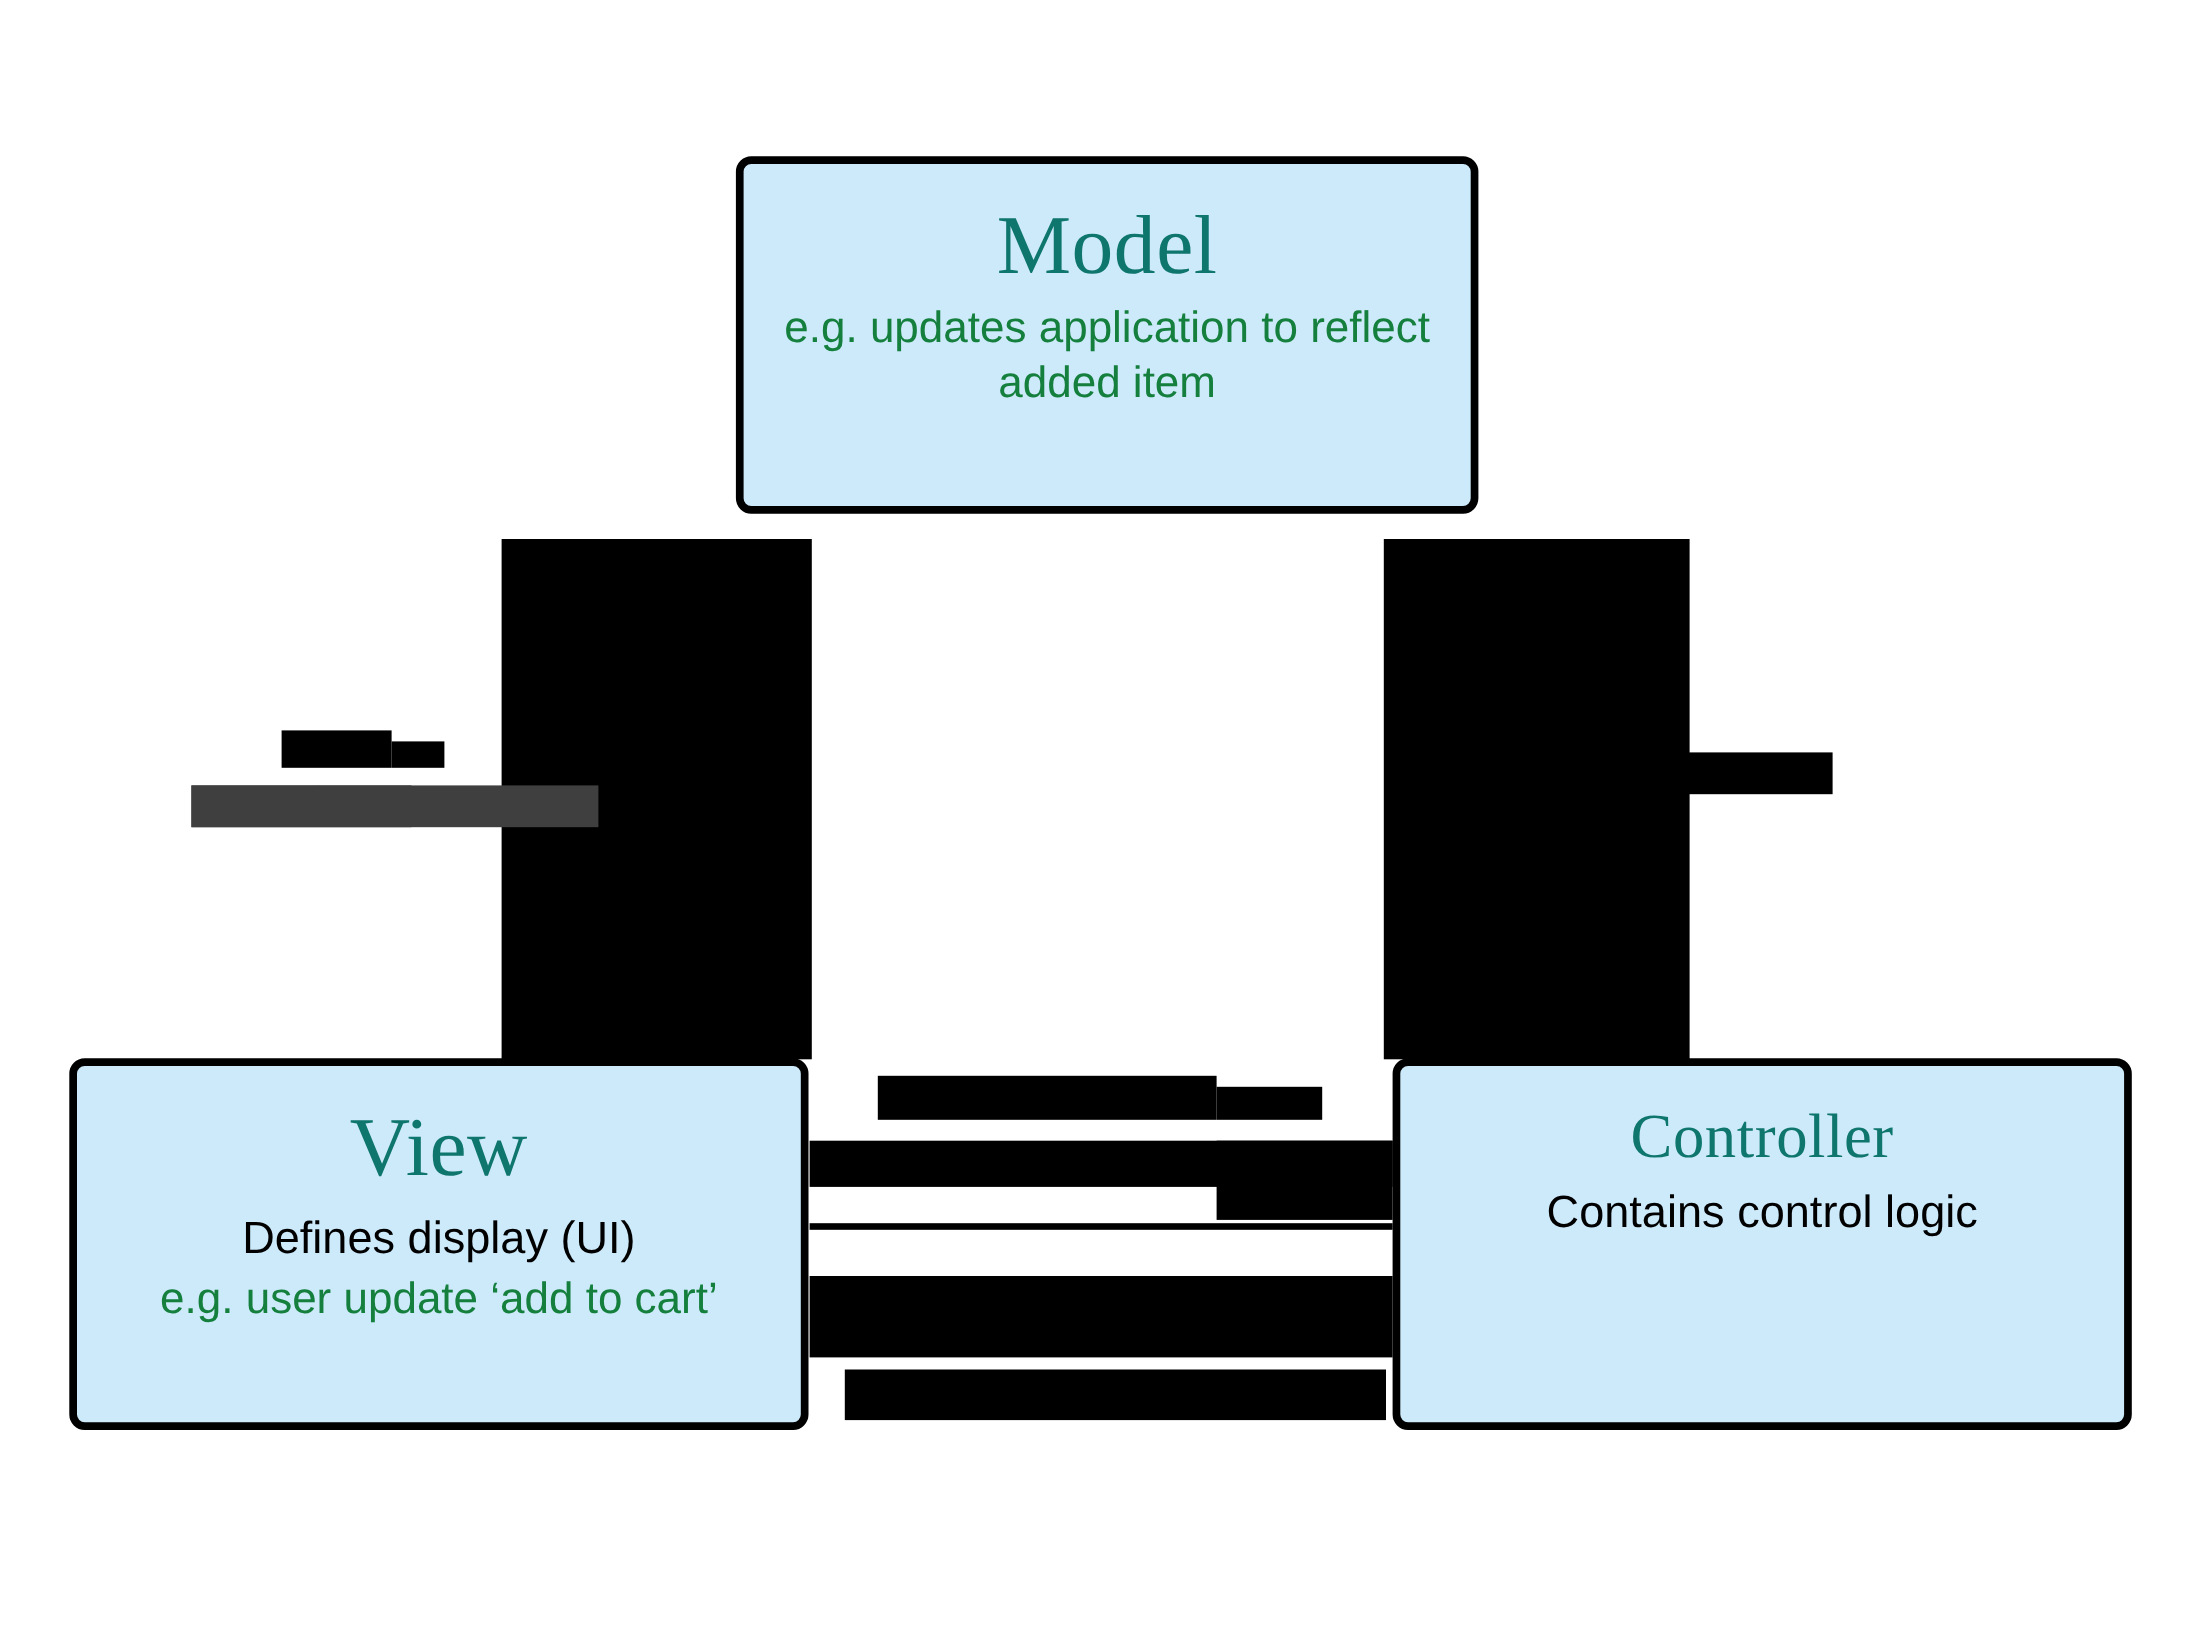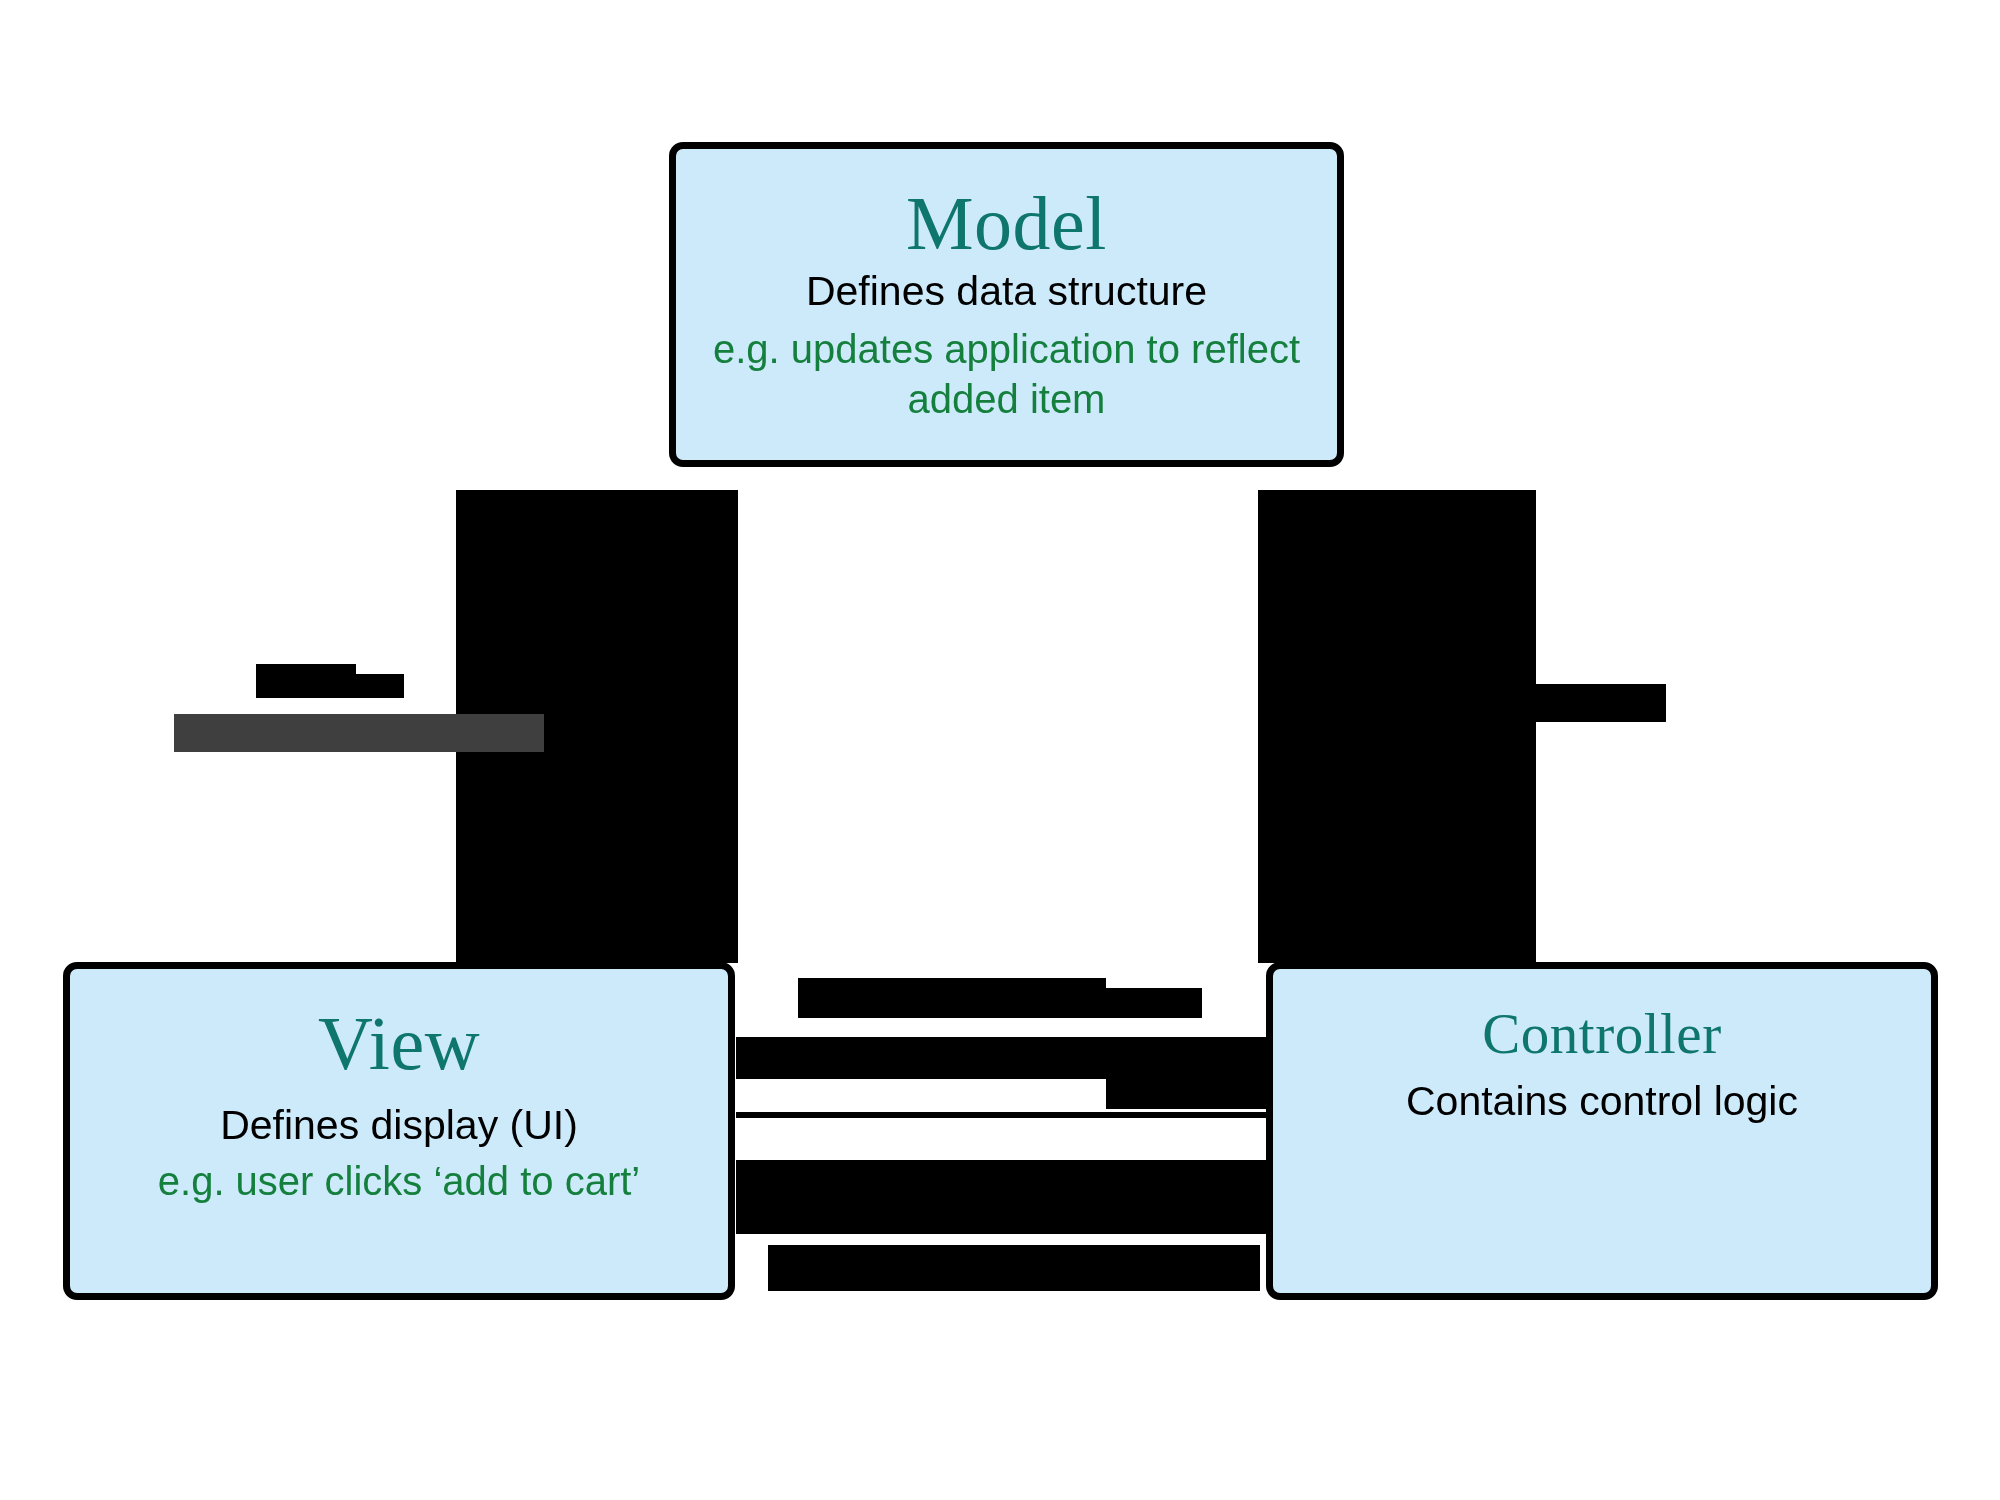--- a/index.html
+++ b/index.html
@@ -98,28 +98,27 @@
   }
   .redaction.soft { background: #3f3f3f; }
 </style>
 </head>
 <body>
 
 <div id="canvas">
 
   <div class="concept-box" id="box-model">
     <div class="concept-title">Model</div>
-    <div class="concept-subtitle">Defines data structure</div>
     <div class="concept-example">e.g. updates application to reflect added item</div>
   </div>
 
   <div class="concept-box" id="box-view">
     <div class="concept-title">View</div>
     <div class="concept-subtitle">Defines display (UI)</div>
-    <div class="concept-example">e.g. user clicks ‘add to cart’</div>
+    <div class="concept-example">e.g. user update ‘add to cart’</div>
   </div>
 
   <div class="concept-box" id="box-controller">
     <div class="concept-title">Controller</div>
     <div class="concept-subtitle">Contains control logic</div>
   </div>
 
   <div class="connector-label" id="label-added-item">led item</div>
 
   <div class="redaction" style="left:456px; top:490px; width:282px; height:473px;"></div>

